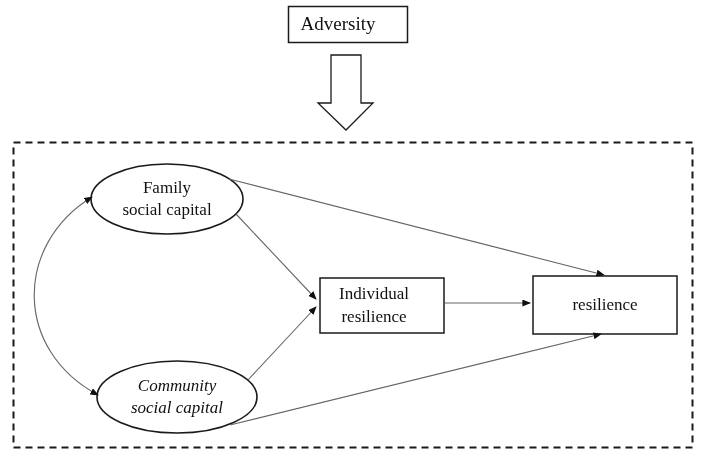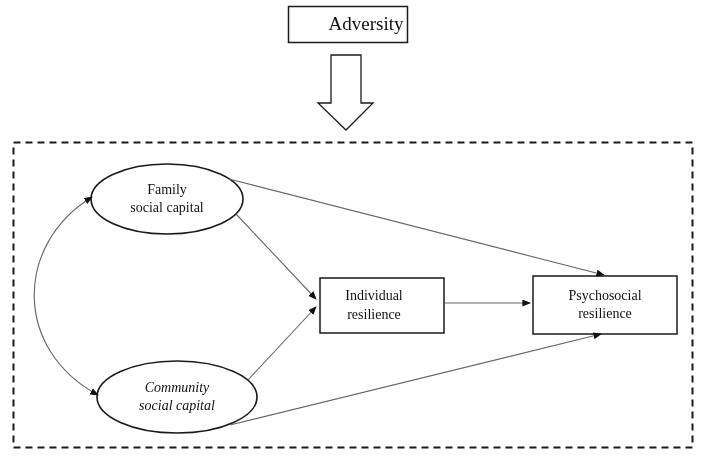--- a/index.html
+++ b/index.html
@@ -21,21 +21,21 @@
     left: 0;
     top: 0;
   }
   .label {
     position: absolute;
     display: flex;
     flex-direction: column;
     align-items: center;
     justify-content: center;
     text-align: center;
-    font-size: 14px;
+    font-size: 17px;
     line-height: 1.32;
     color: #111111;
     pointer-events: none;
   }
   .label span { display: block; white-space: nowrap; }
   .adversity-label {
     font-size: 19px;
     line-height: 1.1;
   }
 </style>
@@ -63,37 +63,36 @@
     <rect x="533" y="276" width="144" height="58" fill="#ffffff" stroke="#1a1a1a" stroke-width="1.5"></rect>
 
     <path d="M 92 197 C 14 245, 14 350, 98 395" fill="none" stroke="#666666" stroke-width="1.1" marker-start="url(#arrowhead)" marker-end="url(#arrowhead)"></path>
     <line x1="229" y1="179" x2="604" y2="275" stroke="#666666" stroke-width="1.1" marker-end="url(#arrowhead)"></line>
     <line x1="236" y1="214" x2="316" y2="299" stroke="#666666" stroke-width="1.1" marker-end="url(#arrowhead)"></line>
     <line x1="248" y1="380" x2="316" y2="307" stroke="#666666" stroke-width="1.1" marker-end="url(#arrowhead)"></line>
     <line x1="230" y1="425" x2="601" y2="334" stroke="#666666" stroke-width="1.1" marker-end="url(#arrowhead)"></line>
     <line x1="445" y1="303" x2="530" y2="303" stroke="#666666" stroke-width="1.1" marker-end="url(#arrowhead)"></line>
   </svg>
 
-  <div class="label adversity-label" style="left:304px; top:6px; width:100px; height:37px;padding-left:12px;">
+  <div class="label adversity-label" style="left:288px; top:6px; width:100px; height:37px;">
     <span>Adversity</span>
   </div>
 
   <div class="label" style="left:91px; top:164px; width:152px; height:70px;">
     <span>Family</span>
     <span>social capital</span>
   </div>
 
   <div class="label" style="left:97px; top:361px; width:160px; height:72px;font-style:italic;">
     <span>Community</span>
     <span>social capital</span>
   </div>
 
   <div class="label" style="left:320px; top:278px; width:108px; height:55px;">
     <span>Individual</span>
     <span>resilience</span>
   </div>
 
   <div class="label" style="left:533px; top:276px; width:144px; height:58px;">
-    <span>Psychosocial</span>
     <span>resilience</span>
   </div>
 
 </div>
 
 </body></html>

